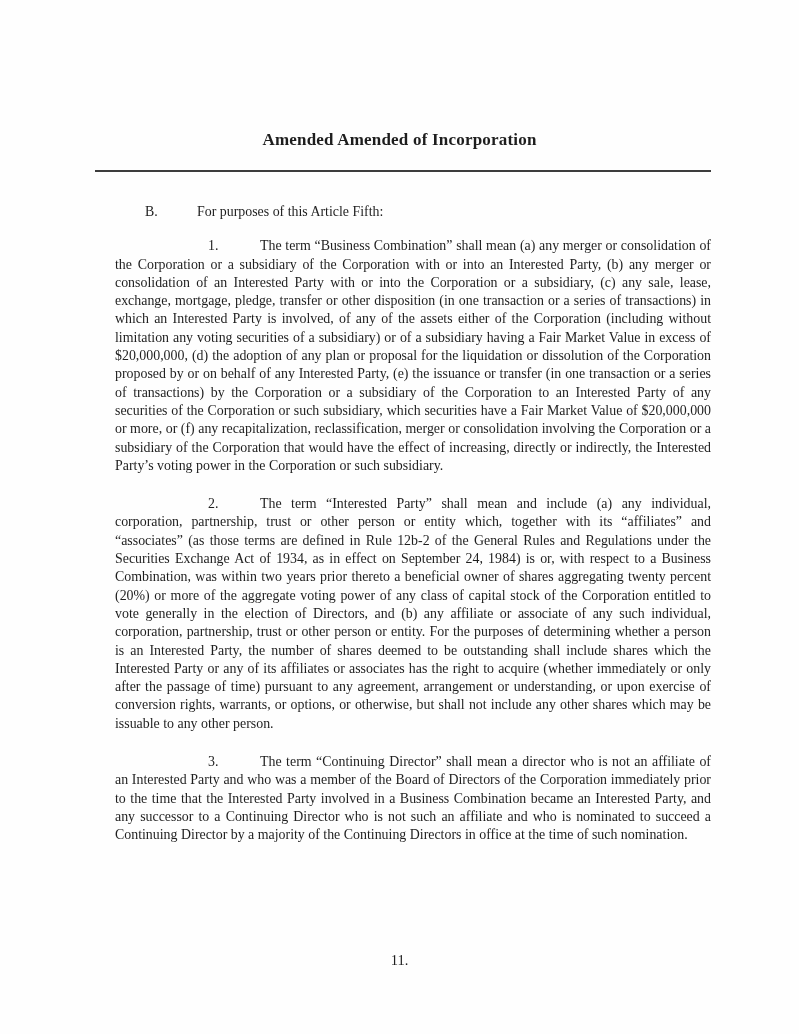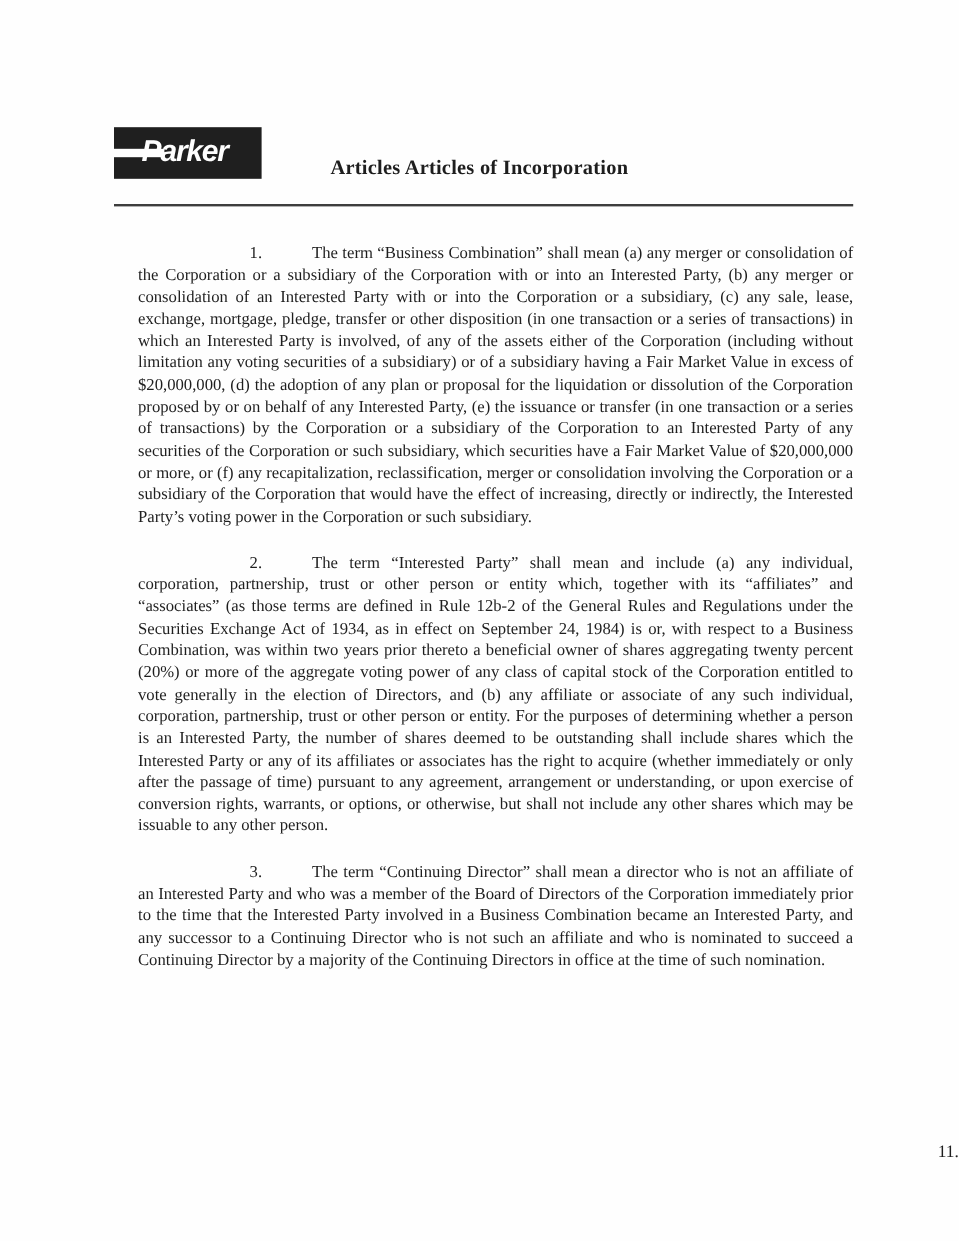--- a/index.html
+++ b/index.html
@@ -83,38 +83,35 @@
   .num {
     display: inline-block;
     min-width: 52px;
     text-indent: 0;
   }
   .page-num {
     position: absolute;
     left: 0;
     top: 952px;
     width: 100%;
-    text-align: right;
+    text-align: center;
     font-size: 14.5px;
   }
 </style>
 </head>
 <body>
 
 <div class="page">
 
-  <div class="logo">
-    <div class="logo-bar"></div>
-    <span class="logo-text">Parker</span>
-  </div>
-  <div class="doc-title">Articles Articles of Incorporation</div>
+  <div class="doc-title">Amended Amended of Incorporation</div>
   <div class="header-rule"></div>
 
   <div class="content">
 
+    <p class="section-head"><span class="num">B.</span><span>For purposes of this Article Fifth:</span></p>
 
     <p class="para"><span class="num">1.</span><span>The term “Business Combination” shall mean (a) any merger or consolidation of the Corporation or a subsidiary of the Corporation with or into an Interested Party, (b) any merger or consolidation of an Interested Party with or into the Corporation or a subsidiary, (c) any sale, lease, exchange, mortgage, pledge, transfer or other disposition (in one transaction or a series of transactions) in which an Interested Party is involved, of any of the assets either of the Corporation (including without limitation any voting securities of a subsidiary) or of a subsidiary having a Fair Market Value in excess of $20,000,000, (d) the adoption of any plan or proposal for the liquidation or dissolution of the Corporation proposed by or on behalf of any Interested Party, (e) the issuance or transfer (in one transaction or a series of transactions) by the Corporation or a subsidiary of the Corporation to an Interested Party of any securities of the Corporation or such subsidiary, which securities have a Fair Market Value of $20,000,000 or more, or (f) any recapitalization, reclassification, merger or consolidation involving the Corporation or a subsidiary of the Corporation that would have the effect of increasing, directly or indirectly, the Interested Party’s voting power in the Corporation or such subsidiary.</span></p>
 
     <p class="para"><span class="num">2.</span><span>The term “Interested Party” shall mean and include (a) any individual, corporation, partnership, trust or other person or entity which, together with its “affiliates” and “associates” (as those terms are defined in Rule 12b-2 of the General Rules and Regulations under the Securities Exchange Act of 1934, as in effect on September 24, 1984) is or, with respect to a Business Combination, was within two years prior thereto a beneficial owner of shares aggregating twenty percent (20%) or more of the aggregate voting power of any class of capital stock of the Corporation entitled to vote generally in the election of Directors, and (b) any affiliate or associate of any such individual, corporation, partnership, trust or other person or entity. For the purposes of determining whether a person is an Interested Party, the number of shares deemed to be outstanding shall include shares which the Interested Party or any of its affiliates or associates has the right to acquire (whether immediately or only after the passage of time) pursuant to any agreement, arrangement or understanding, or upon exercise of conversion rights, warrants, or options, or otherwise, but shall not include any other shares which may be issuable to any other person.</span></p>
 
     <p class="para"><span class="num">3.</span><span>The term “Continuing Director” shall mean a director who is not an affiliate of an Interested Party and who was a member of the Board of Directors of the Corporation immediately prior to the time that the Interested Party involved in a Business Combination became an Interested Party, and any successor to a Continuing Director who is not such an affiliate and who is nominated to succeed a Continuing Director by a majority of the Continuing Directors in office at the time of such nomination.</span></p>
 
 
   </div>
 

